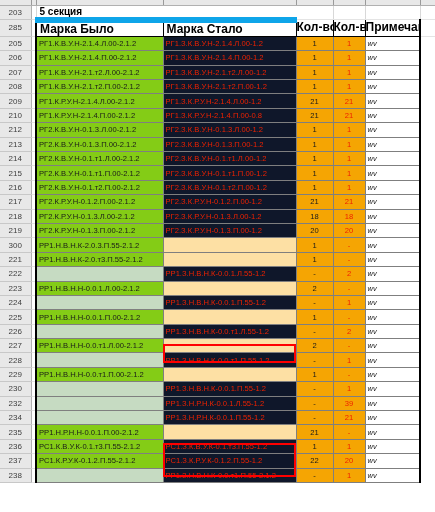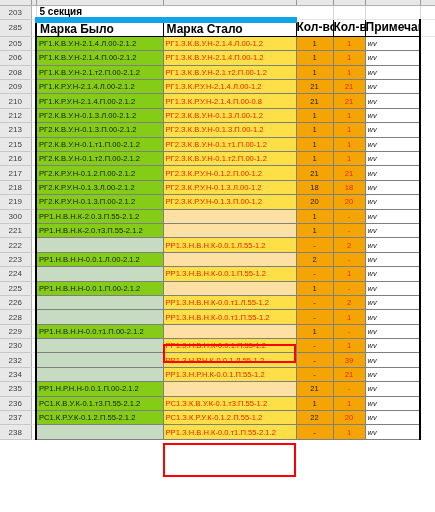--- a/index.html
+++ b/index.html
@@ -49,21 +49,21 @@
 
   
   .cell{
     height:13.4px;line-height:13px;
     border:1px solid #7f7f7f;
     font-size:7.6px;
     padding-left:2px;
   }
   .green{background:#84cc16;color:#1a1a1a;}
   .greenblank{background:#c6dbc2;}
-  .amber{background:#fde047;color:#ee2200;}
+  .amber{background:#0f172a;color:#ee2200;}
   .amberblank{background:#fde0a4;}
   .qty{background:#f5a503;color:#1a1a1a;text-align:center;padding-left:0;}
   .qty2{background:#f5a503;color:#ee2200;text-align:center;padding-left:0;}
   .note{background:#ffffff;color:#1a1a1a;font-style:italic;}
 
   .hdr{
     background:#ffffff;color:#000000;font-weight:bold;font-size:12px;
     border:1px solid #000000;height:13.4px;line-height:13px;padding-left:3px;
   }
   .hdrc{text-align:center;padding-left:0;}
@@ -156,20 +156,30 @@
           <td class="rh">206</td>
           <td class="gap"></td>
           <td class="cell thickleft green">РГ1.К.В.У.Н-2.1.4.П.00-2.1.2</td>
           <td class="cell amber">РГ1.З.К.В.У.Н-2.1.4.П.00-1.2</td>
           <td class="cell qty">1</td>
           <td class="cell qty2">1</td>
           <td class="cell note thickright">wv</td>
           <td class="tailplain"></td>
         </tr>
         <tr class="r">
+          <td class="rh">207</td>
+          <td class="gap"></td>
+          <td class="cell thickleft green">РГ1.К.В.У.Н-2.1.т2.Л.00-2.1.2</td>
+          <td class="cell amber">РГ1.З.К.В.У.Н-2.1.т2.Л.00-1.2</td>
+          <td class="cell qty">1</td>
+          <td class="cell qty2">1</td>
+          <td class="cell note thickright">wv</td>
+          <td class="tailplain"></td>
+        </tr>
+        <tr class="r">
           <td class="rh">208</td>
           <td class="gap"></td>
           <td class="cell thickleft green">РГ1.К.В.У.Н-2.1.т2.П.00-2.1.2</td>
           <td class="cell amber">РГ1.З.К.В.У.Н-2.1.т2.П.00-1.2</td>
           <td class="cell qty">1</td>
           <td class="cell qty2">1</td>
           <td class="cell note thickright">wv</td>
           <td class="tailplain"></td>
         </tr>
         <tr class="r">
@@ -206,20 +216,30 @@
           <td class="rh">213</td>
           <td class="gap"></td>
           <td class="cell thickleft green">РГ2.К.В.У.Н-0.1.3.П.00-2.1.2</td>
           <td class="cell amber">РГ2.З.К.В.У.Н-0.1.3.П.00-1.2</td>
           <td class="cell qty">1</td>
           <td class="cell qty2">1</td>
           <td class="cell note thickright">wv</td>
           <td class="tailplain"></td>
         </tr>
         <tr class="r">
+          <td class="rh">214</td>
+          <td class="gap"></td>
+          <td class="cell thickleft green">РГ2.К.В.У.Н-0.1.т1.Л.00-2.1.2</td>
+          <td class="cell amber">РГ2.З.К.В.У.Н-0.1.т1.Л.00-1.2</td>
+          <td class="cell qty">1</td>
+          <td class="cell qty2">1</td>
+          <td class="cell note thickright">wv</td>
+          <td class="tailplain"></td>
+        </tr>
+        <tr class="r">
           <td class="rh">215</td>
           <td class="gap"></td>
           <td class="cell thickleft green">РГ2.К.В.У.Н-0.1.т1.П.00-2.1.2</td>
           <td class="cell amber">РГ2.З.К.В.У.Н-0.1.т1.П.00-1.2</td>
           <td class="cell qty">1</td>
           <td class="cell qty2">1</td>
           <td class="cell note thickright">wv</td>
           <td class="tailplain"></td>
         </tr>
         <tr class="r">
@@ -326,20 +346,30 @@
           <td class="rh">226</td>
           <td class="gap"></td>
           <td class="cell thickleft greenblank"></td>
           <td class="cell amber">РР1.З.Н.В.Н.К-0.0.т1.Л.55-1.2</td>
           <td class="cell qty">-</td>
           <td class="cell qty2">2</td>
           <td class="cell note thickright">wv</td>
           <td class="tailplain"></td>
         </tr>
         <tr class="r">
+          <td class="rh">227</td>
+          <td class="gap"></td>
+          <td class="cell thickleft green">РР1.Н.В.Н.Н-0.0.т1.Л.00-2.1.2</td>
+          <td class="cell amberblank"></td>
+          <td class="cell qty">2</td>
+          <td class="cell qty2">-</td>
+          <td class="cell note thickright">wv</td>
+          <td class="tailplain"></td>
+        </tr>
+        <tr class="r">
           <td class="rh">228</td>
           <td class="gap"></td>
           <td class="cell thickleft greenblank"></td>
           <td class="cell amber">РР1.З.Н.В.Н.К-0.0.т1.П.55-1.2</td>
           <td class="cell qty">-</td>
           <td class="cell qty2">1</td>
           <td class="cell note thickright">wv</td>
           <td class="tailplain"></td>
         </tr>
         <tr class="r">

